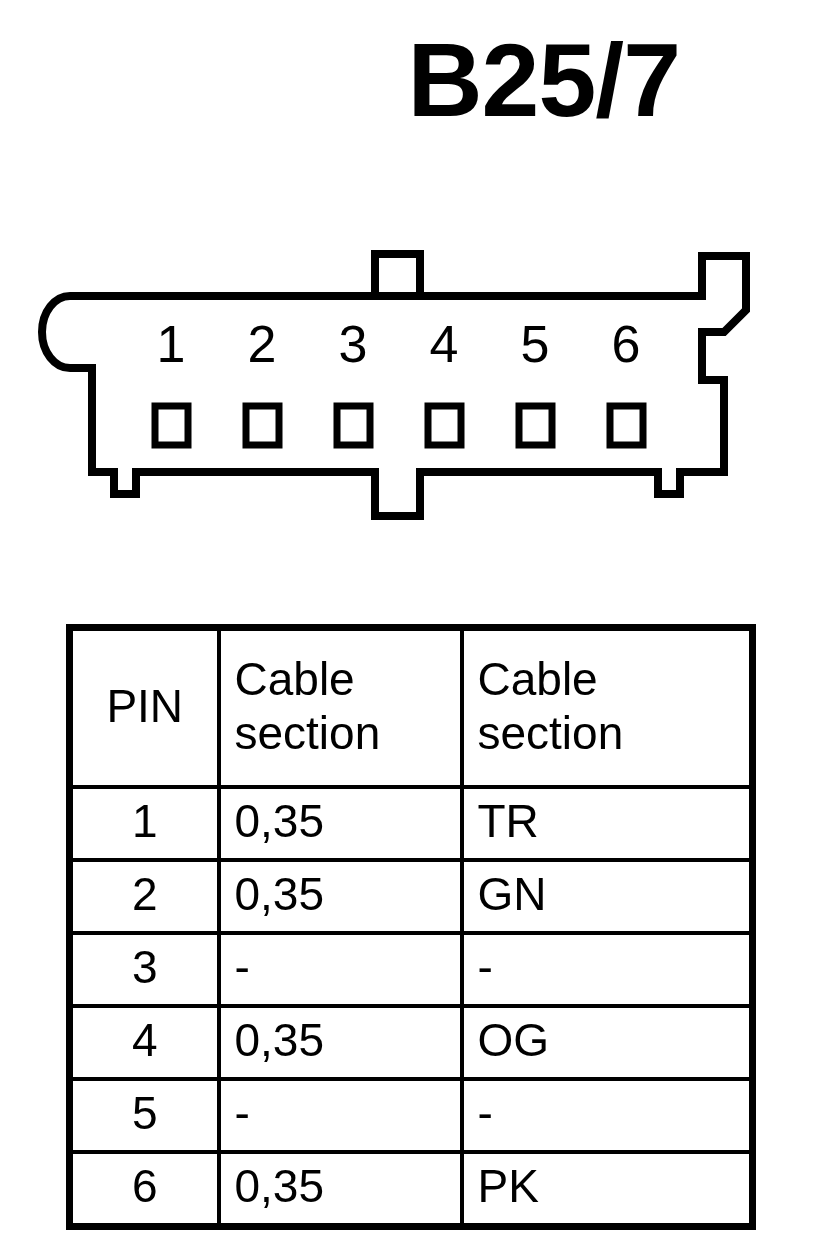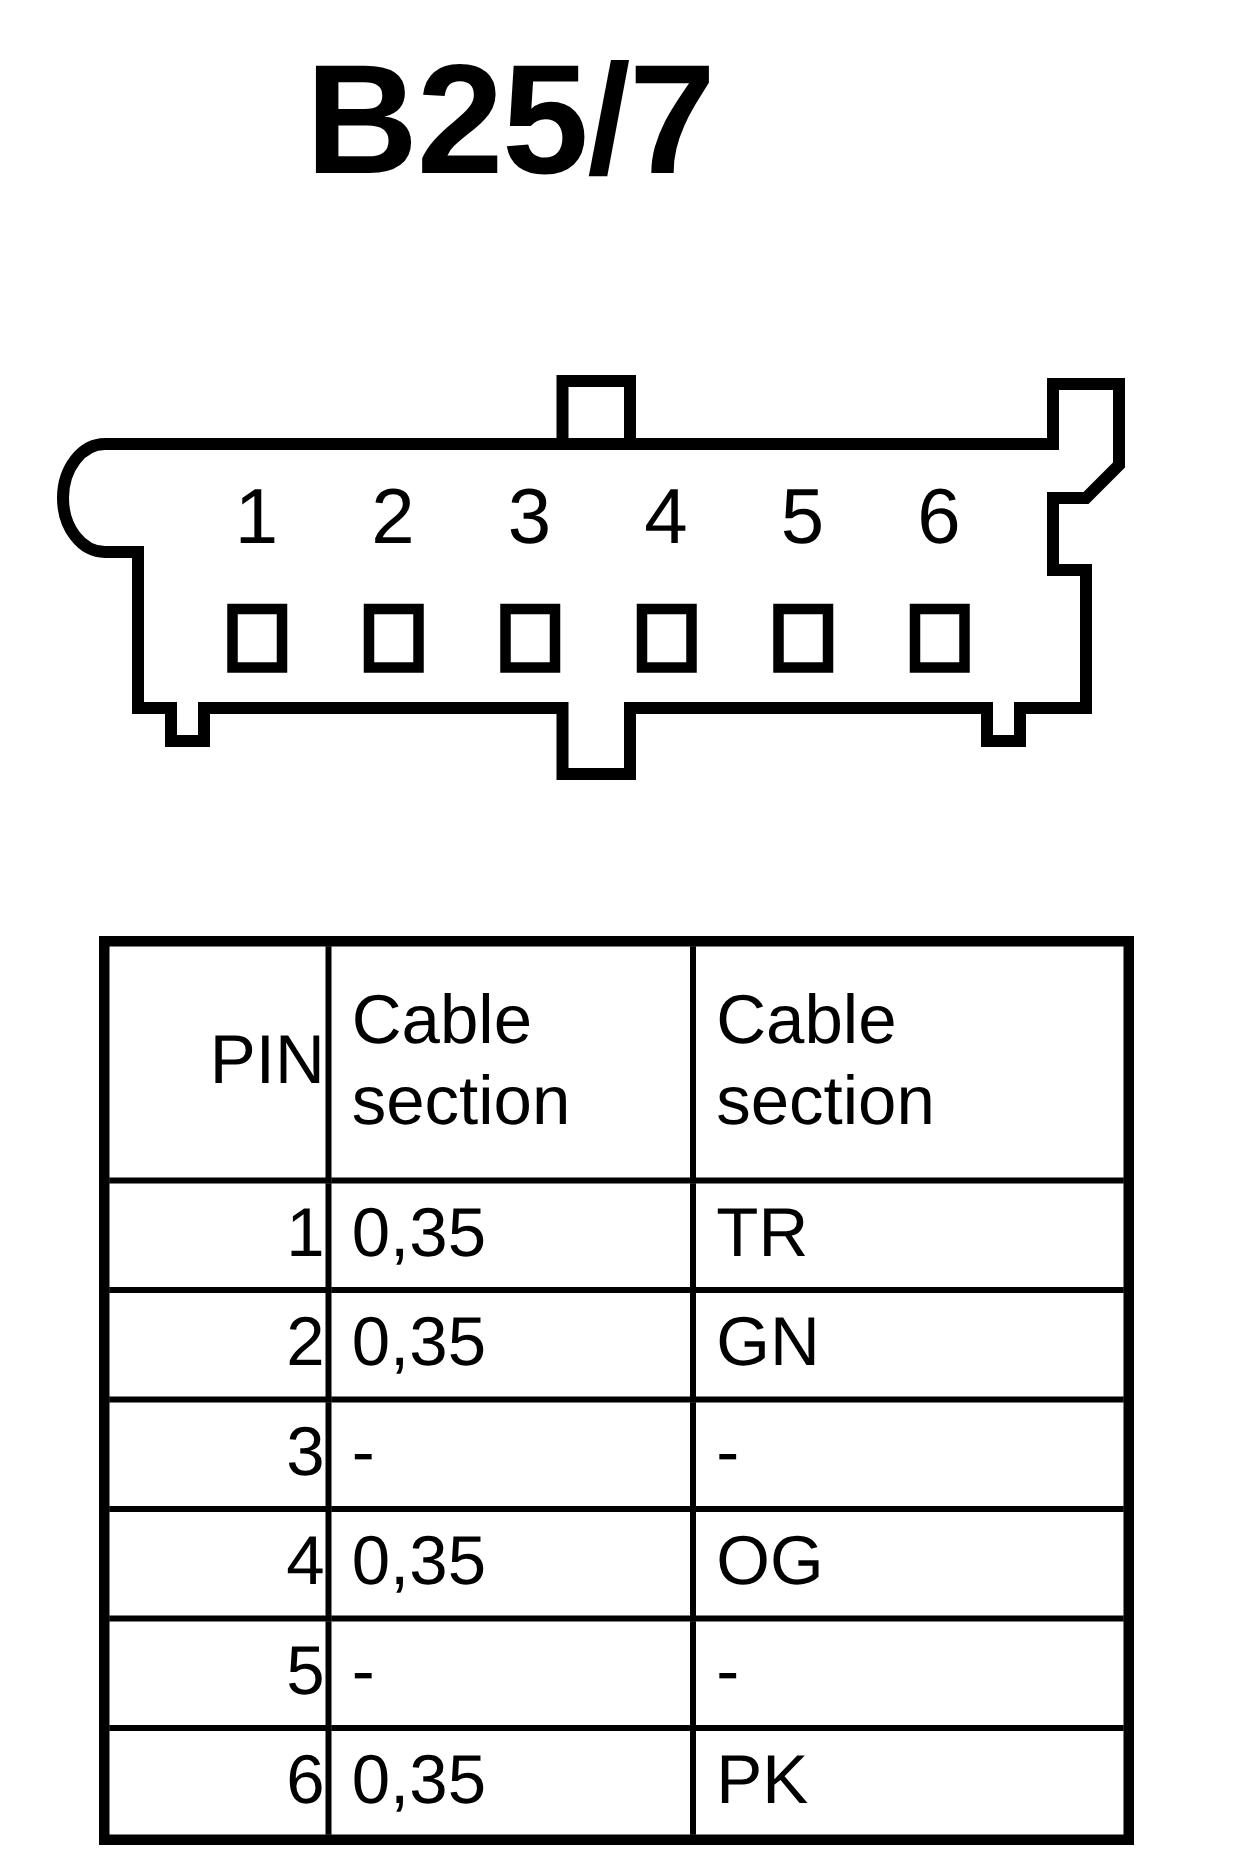--- a/index.html
+++ b/index.html
@@ -16,21 +16,21 @@
     color: #000000;
     overflow: hidden;
   }
 
   
   #connector-title {
     position: absolute;
     top: 28px;
     left: 0;
     width: 680px;
-    text-align: center;
+    text-align: right;
     font-family: "Liberation Sans", sans-serif;
     font-size: 104px;
     font-weight: bold;
     letter-spacing: -1px;
     line-height: 1.0;
     white-space: pre;
   }
 
   
   #connector-drawing {
@@ -86,21 +86,21 @@
     font-family: "Liberation Sans", sans-serif;
     font-size: 46px;
     font-weight: normal;
     line-height: 1.18;
     padding: 2px 0 6px 0;
     vertical-align: middle;
     white-space: pre-line;
   }
   table#pin-table th.h-pin,
   table#pin-table td.c-pin {
-    text-align: right;
+    text-align: center;
   }
   table#pin-table th.h-cross,
   table#pin-table th.h-colors,
   table#pin-table td.c-cross,
   table#pin-table td.c-colors {
     text-align: left;
     padding-left: 14px;
   }
   table#pin-table th {
     height: 146px;

